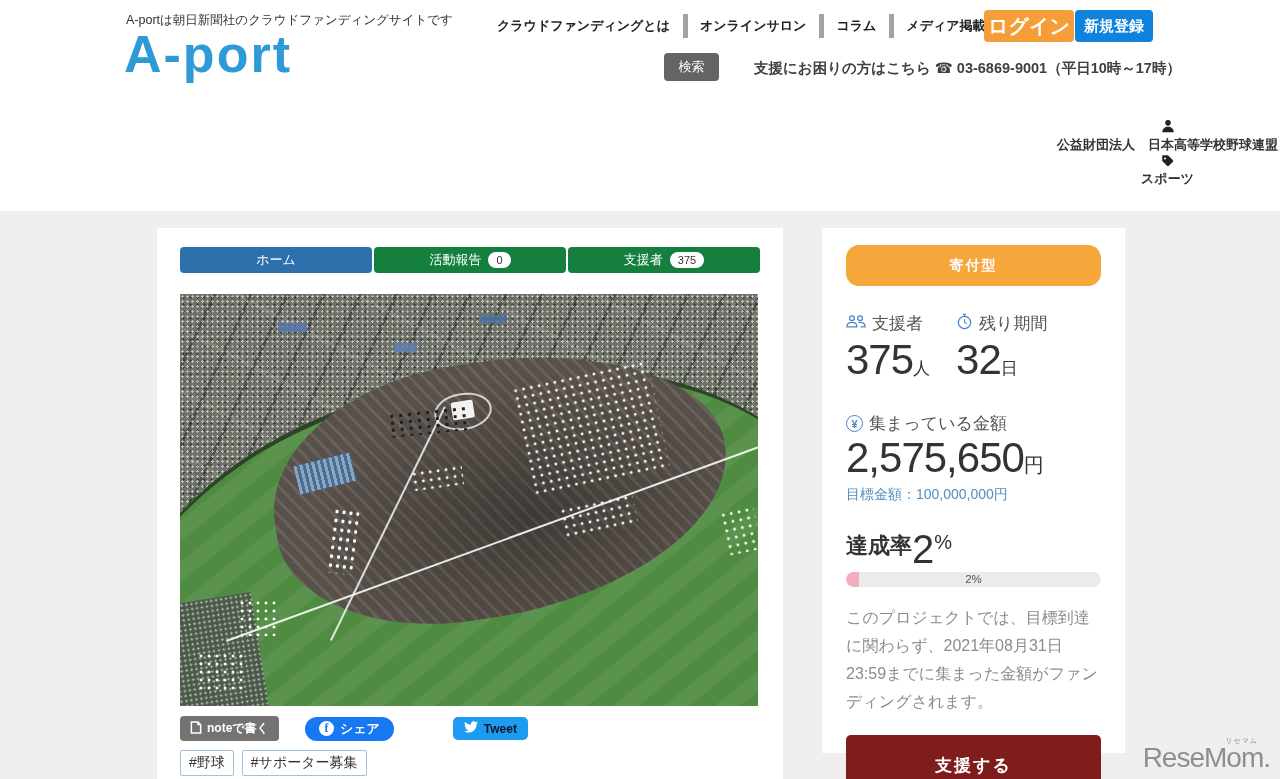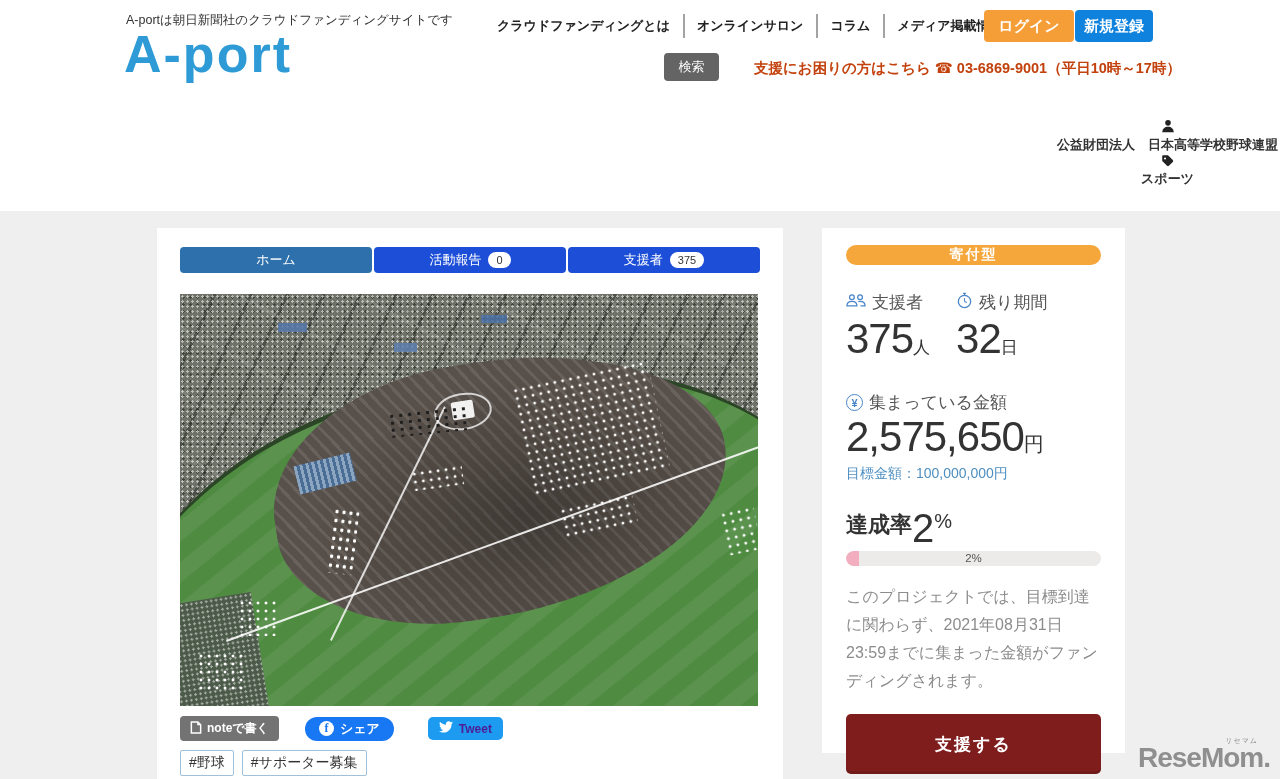--- a/index.html
+++ b/index.html
@@ -5,38 +5,38 @@
   * { margin:0; padding:0; box-sizing:border-box; }
   html,body { width:1280px; height:779px; overflow:hidden; }
   body { font-family:"Liberation Sans","DejaVu Sans",sans-serif; background:#EFEFEF; position:relative; color:#333; }
 
   
   .header { position:absolute; top:0; left:0; width:1280px; height:211px; background:#fff; }
   .tagline { position:absolute; left:126px; top:12px; font-size:12.5px; color:#333; }
   .logo { position:absolute; left:124px; top:24px; font-size:52px; font-weight:bold; color:#2E9BD6; letter-spacing:2px; }
   .nav { position:absolute; left:484px; top:14px; display:flex; align-items:center; }
   .nav-item { font-size:13px; font-weight:bold; color:#222; padding:3px 13px; cursor:pointer; white-space:nowrap; }
-  .nav-item + .nav-item { border-left:2px solid #a3a3a3;padding-left:12px; }
-  .btn-login { position:absolute; left:984px; top:10px; width:90px; height:32px; background:#F59E37; border:none; border-radius:4px; color:#fff; font-size:15px; font-weight:bold; cursor:pointer; }
+  .nav-item + .nav-item { border-left:5px solid #a3a3a3;padding-left:12px; }
+  .btn-login { position:absolute; left:984px; top:10px; width:90px; height:32px; background:#F59E37; border:none; border-radius:4px; color:#fff; font-size:20px; font-weight:bold; cursor:pointer; }
   .btn-register { position:absolute; left:1075px; top:10px; width:78px; height:32px; background:#0E82DC; border:none; border-radius:4px; color:#fff; font-size:15px; font-weight:bold; cursor:pointer; }
   .search-input { position:absolute; left:373px; top:53px; width:278px; height:28px; background:#E9E9E9; border:none; border-radius:4px; padding:0 12px; font-size:13px; color:#555; font-family:inherit; }
   .search-input::placeholder { color:#8a8a8a; }
   .search-btn { position:absolute; left:664px; top:53px; width:55px; height:28px; background:#646464; border:none; border-radius:4px; color:#fff; font-size:13px; cursor:pointer; }
-  .help-text { position:absolute; left:754px; top:59px; font-size:14.5px; font-weight:bold; color:#c2410c; }
+  .help-text { position:absolute; left:754px; top:59px; font-size:14.5px; font-weight:bold; color:#404040; }
   .owner-row { position:absolute; right:2px; top:119px; display:flex; align-items:center; font-size:13px; font-weight:bold; color:#333;flex-direction:column; }
   .owner-row .spacer { width:12px; }
   .page-title { position:absolute; left:0; top:158px; width:1280px; text-align:center; font-size:24px; font-weight:bold; color:#333; letter-spacing:1px; }
   .mini-icon { display:inline-block; vertical-align:-2px; }
 
   
   .main-card { position:absolute; left:157px; top:228px; width:626px; height:580px; background:#fff; padding:19px 23px; }
   .tabs { display:flex; gap:2px; }
   .tab { flex:1; height:26px; display:flex; align-items:center; justify-content:center; gap:7px; color:#fff; font-size:13px; border-radius:4px; cursor:pointer; }
   .tab.active { background:#2E70AC; }
-  .tab.inactive { background:#1d4ed8; }
+  .tab.inactive { background:#15803d; }
   .tab-badge { background:#fff; color:#333; border-radius:9px; font-size:11px; padding:1px 8px; line-height:14px; }
 
   
   .photo { position:relative; margin-top:21px; width:578px; height:412px; overflow:hidden;
     background-color:#6E7268;
     background-image:
       radial-gradient(rgba(255,255,255,.55) 1px, transparent 1.4px),
       radial-gradient(rgba(28,32,26,.55) 1px, transparent 1.4px),
       repeating-linear-gradient(115deg, transparent 0 30px, rgba(22,26,21,.38) 30px 33px),
       repeating-linear-gradient(28deg, transparent 0 52px, rgba(225,228,220,.12) 52px 56px);
@@ -65,27 +65,27 @@
   .stage-circle::after { content:""; position:absolute; left:30%; top:18%; width:40%; height:55%; background:rgba(255,255,255,.92); border-radius:2px; }
   .dots { position:absolute; background-image:radial-gradient(#fff 1.3px, transparent 1.7px); background-size:8px 8px; }
   .dots.dark { background-image:radial-gradient(#1e1e1e 1.6px, transparent 2px), radial-gradient(rgba(255,255,255,.8) .7px, transparent 1px); background-size:9px 7px, 9px 7px; }
   .tarp { position:absolute; left:20%; top:40%; width:10%; height:7%;
     background:repeating-linear-gradient(90deg, #8CA6C2 0 3px, #4A6D96 3px 6px); transform:rotate(-14deg); }
 
   .share-row { margin-top:10px; display:flex; align-items:center; }
   .btn-note { display:flex; align-items:center; gap:5px; background:#737373; border:none; border-radius:4px; color:#fff; font-size:12px; font-weight:bold; padding:4px 10px; cursor:pointer; }
   .btn-fb { display:flex; align-items:center; gap:6px; background:#1877F2; border:none; border-radius:13px; color:#fff; font-size:13px; font-weight:bold; padding:3px 14px; margin-left:26px; cursor:pointer; }
   .fb-circle { width:15px; height:15px; background:#fff; color:#1877F2; border-radius:50%; font-size:12px; font-weight:bold; display:flex; align-items:center; justify-content:center; font-family:"Liberation Serif",serif; }
-  .btn-tweet { display:flex; align-items:center; gap:6px; background:#1D9BF0; border:none; border-radius:5px; color:#4c1d95; font-size:12px; font-weight:bold; padding:4px 11px; margin-left:34px; cursor:pointer; }
+  .btn-tweet { display:flex; align-items:center; gap:6px; background:#1D9BF0; border:none; border-radius:5px; color:#0f172a; font-size:12px; font-weight:bold; padding:4px 11px; margin-left:59px; cursor:pointer; }
   .tags-row { margin-top:9px; display:flex; gap:8px; }
   .hashtag { border:1px solid #9FC1DC; background:#fff; font-size:14px; color:#333; padding:3px 8px; border-radius:2px; cursor:pointer; }
 
   
   .sidebar { position:absolute; left:822px; top:228px; width:303px; height:525px; background:#fff; padding:17px 24px; }
-  .type-badge { width:100%; height:20px; background:#F6A73B; border-radius:13px; color:#fff; font-size:14px; font-weight:bold; display:flex; align-items:center; justify-content:center; letter-spacing:2px; }
+  .type-badge { width:100%; height:41px; background:#F6A73B; border-radius:13px; color:#fff; font-size:14px; font-weight:bold; display:flex; align-items:center; justify-content:center; letter-spacing:2px; }
   .stats-row { display:flex; gap:26px; margin-top:26px; }
   .stat-label { display:flex; align-items:center; gap:6px; font-size:17px; color:#555; }
   .stat-value { font-size:42px; color:#333; letter-spacing:-1px; line-height:1.05; margin-top:3px; }
   .stat-unit { font-size:17px; letter-spacing:0; }
   .amount-block { margin-top:30px; }
   .amount-value { font-size:42px; color:#333; letter-spacing:-1px; line-height:1.1; }
   .amount-unit { font-size:20px; letter-spacing:0; }
   .goal-text { margin-top:5px; font-size:14px; color:#4E8FC0; }
   .rate-row { margin-top:27px; display:flex; align-items:flex-start; }
   .rate-label { font-size:22px; font-weight:bold; color:#333; }
@@ -95,21 +95,21 @@
   .progress-fill { position:absolute; left:0; top:0; height:100%; width:13px; background:#F2AEBF; border-radius:8px 0 0 8px; }
   .progress-label { position:absolute; width:100%; text-align:center; font-size:11.5px; color:#555; line-height:15px; }
   .fund-note { margin-top:17px; font-size:16px; color:#8C8C8C; line-height:1.75; }
   .btn-support { margin-top:19px; width:100%; height:60px; background:#7f1d1d; border:none; border-radius:5px; color:#fff; font-size:17px; font-weight:bold; letter-spacing:2px; cursor:pointer; box-shadow:inset 0 -3px 0 rgba(0,0,0,.12); }
 
   
   .coin { width:17px; height:17px; border:1.5px solid #4A86C8; border-radius:50%; color:#4A86C8; font-size:11px; font-weight:bold; display:inline-flex; align-items:center; justify-content:center; }
 
   
   .watermark { position:absolute; right:10px; bottom:5px; color:#8F8F8F; }
-  .watermark .wm-main { font-size:28px; font-weight:bold; letter-spacing:-1px; }
+  .watermark .wm-main { font-size:28px; font-weight:normal; letter-spacing:-1px; }
   .watermark .wm-ruby { position:absolute; top:-6px; right:12px; font-size:7px; letter-spacing:1px; }
 </style>
 </head>
 <body>
 
 <div class="header">
   <div class="tagline">A-portは朝日新聞社のクラウドファンディングサイトです</div>
   <div class="logo">A-port</div>
 
   <div class="nav">

